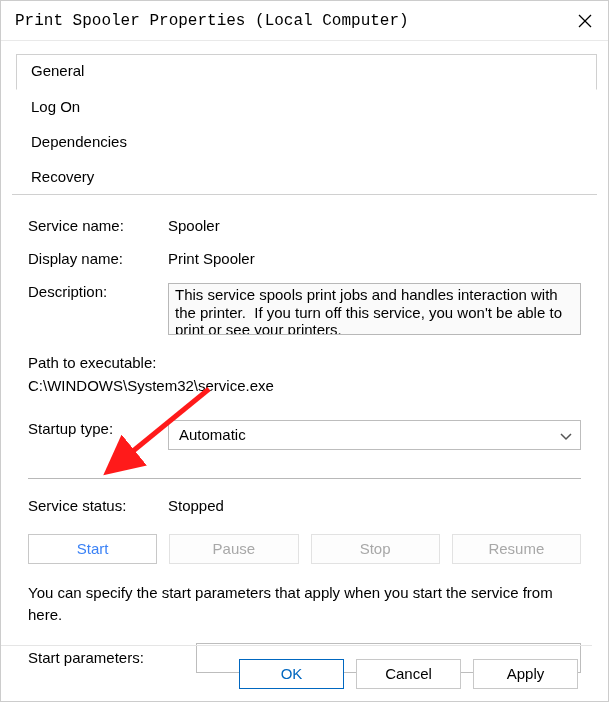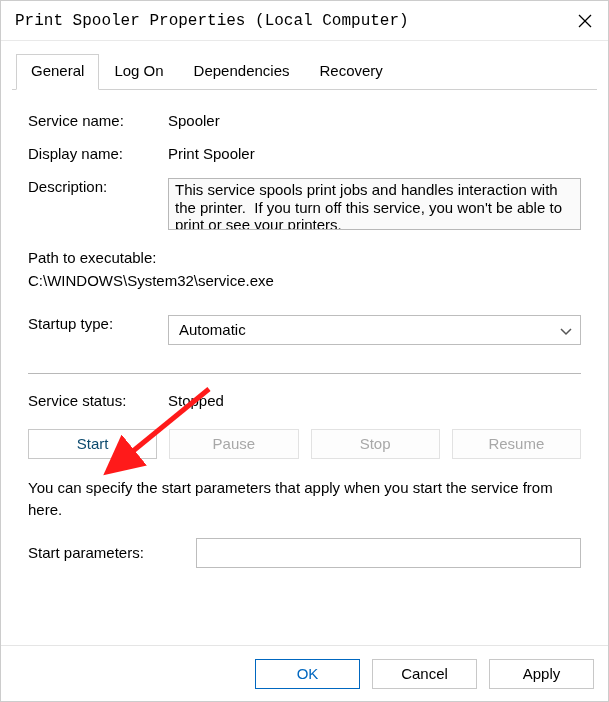--- a/index.html
+++ b/index.html
@@ -34,20 +34,21 @@
 
   
   .content { padding: 12px 11px 0 11px; }
 
   
   .tabs {
     display: flex;
     border-bottom: 1px solid #d0d0d0;
     padding-left: 4px;
     margin-bottom: 0;
+    flex-direction: column;
   }
   .tab {
     padding: 7px 14px 10px 14px;
     font-size: 15px;
     color: #000;
     cursor: pointer;
     border: 1px solid transparent;
     border-bottom: none;
     position: relative;
     top: 1px;
@@ -108,21 +109,21 @@
 
   .btn-row { display: flex; gap: 12px; margin-bottom: 18px; }
   .svc-btn {
     flex: 1;
     height: 30px;
     border: 1px solid #c8c8c8;
     background: #fff;
     font-size: 15px;
     font-family: inherit;
     cursor: pointer;
-    color: #0c4a6e;
+    color: #3b82f6;
   }
   .svc-btn[disabled] {
     color: #a8a8a8;
     background: #fdfdfd;
     border-color: #e2e2e2;
     cursor: default;
   }
 
   .note { font-size: 15px; line-height: 1.5; margin-bottom: 16px; }
 
@@ -134,21 +135,21 @@
     border: 1px solid #bdbdbd;
     background: #fff;
     padding: 0 8px;
     font-size: 15px;
     font-family: inherit;
   }
 
   
   .bottom-bar {
     position: absolute;
-    bottom: 0; left: 0; right: 0;
+    bottom: 0; left: 0; right: 16px;
     height: 56px;
     border-top: 1px solid #e5e5e5;
     display: flex;
     justify-content: flex-end;
     align-items: center;
     gap: 12px;
     padding: 0 14px;
   }
   .dlg-btn {
     width: 105px;

